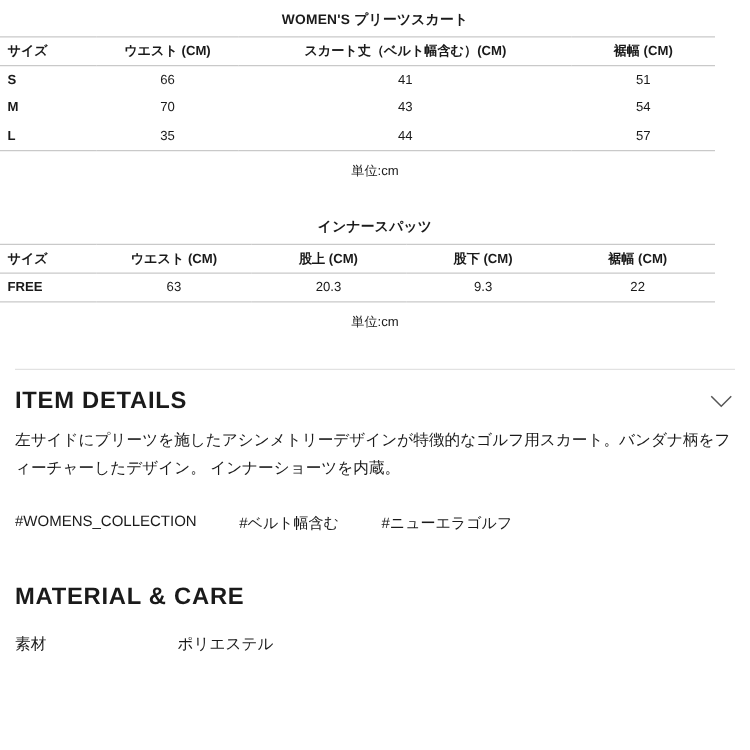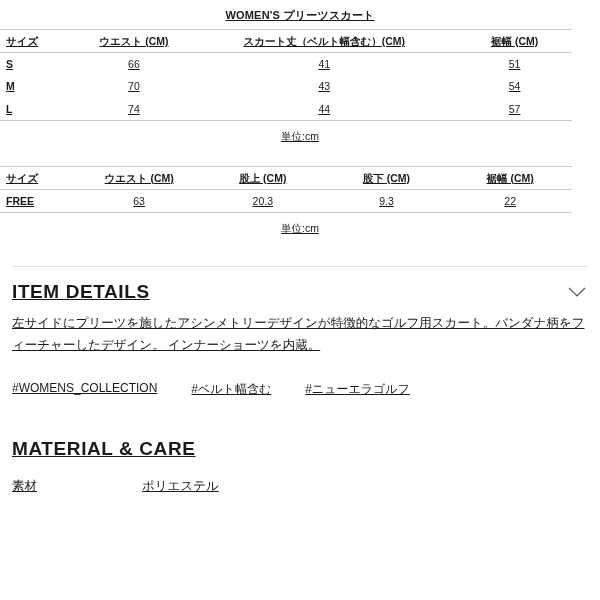--- a/index.html
+++ b/index.html
@@ -9,21 +9,20 @@
     background: #ffffff;
     font-family: "Liberation Sans", sans-serif;
     color: #1a1a1a;
   }
   .page {
     width: 600px;
     height: 600px;
     position: relative;
     overflow: hidden;
     padding: 0;
-    text-decoration: underline;
   }
 
   
   .table-block { width: 600px; }
   .table-title {
     text-align: center;
     font-size: 11px;
     font-weight: bold;
     padding: 8px 0 6px 0;
     letter-spacing: .2px;
@@ -149,32 +148,33 @@
           <td>51</td>
         </tr>
         <tr>
           <td class="col-label">M</td>
           <td>70</td>
           <td>43</td>
           <td>54</td>
         </tr>
         <tr>
           <td class="col-label">L</td>
-          <td>74</td>
+          <td>35</td>
           <td>44</td>
           <td>57</td>
         </tr>
       </tbody>
     </table>
     <div class="unit-note">単位:cm</div>
   </div>
 
   <div class="gap-18"></div>
 
   <div class="table-block">
+    <div class="table-title">インナースパッツ</div>
     <table class="size-table">
       <thead>
         <tr>
           <th class="col-label" style="width:80px">サイズ</th>
           <th style="width:130px">ウエスト (CM)</th>
           <th style="width:130px">股上 (CM)</th>
           <th style="width:130px">股下 (CM)</th>
           <th style="width:130px">裾幅 (CM)</th>
         </tr>
       </thead>

